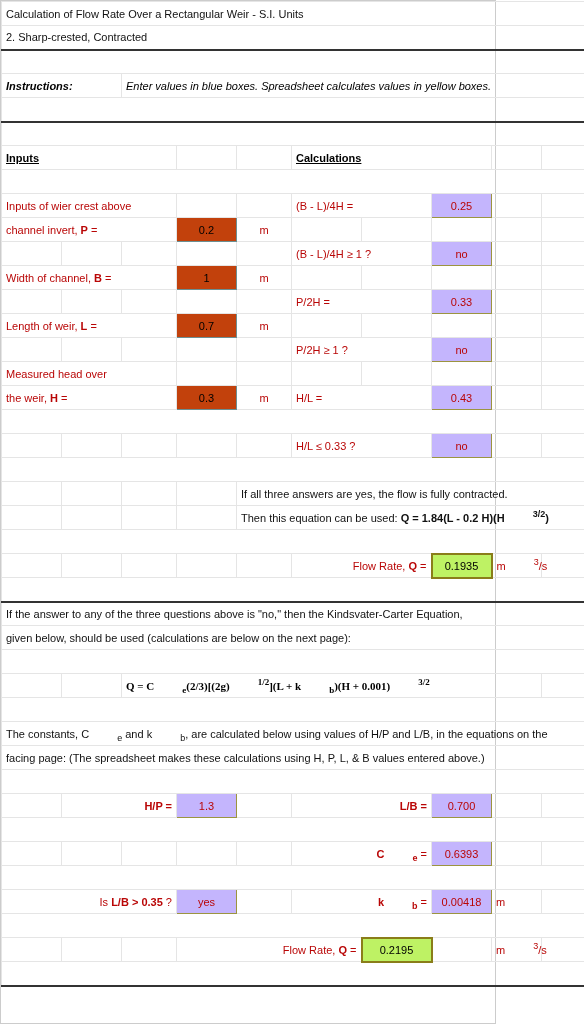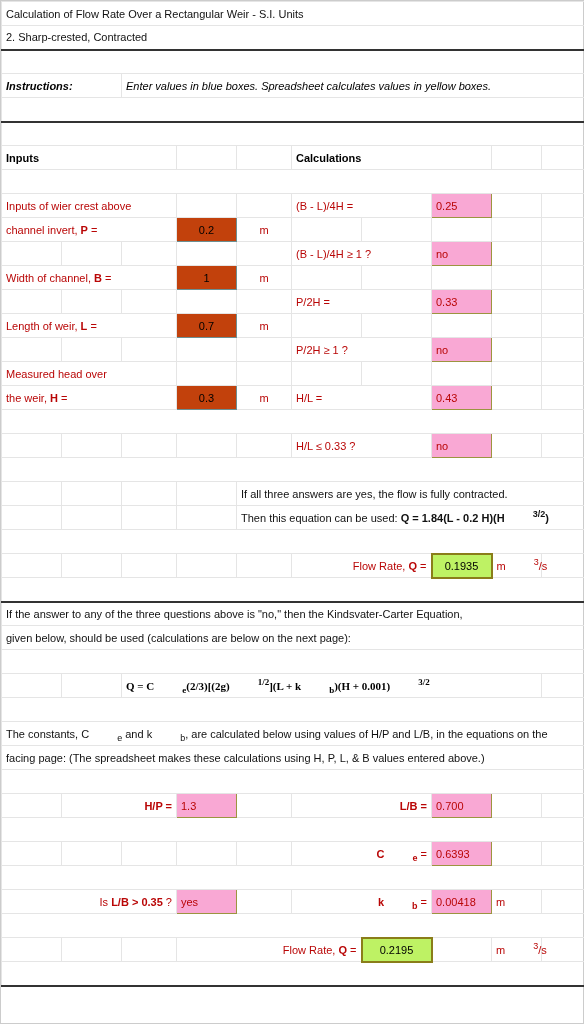--- a/index.html
+++ b/index.html
@@ -3,21 +3,21 @@
 <meta charset="utf-8">
 <style>
   body {
     margin: 0;
     padding: 0;
     font-family: Arial, sans-serif;
     background: #fff;
     width: 584px;
   }
   .sheet {
-    width: 584px;
+    width: 496px;
     height: 1024px;
     position: relative;
     border: 1px solid #ccc;
     box-sizing: border-box;
   }
   table.grid {
     border-collapse: collapse;
     width: 100%;
     table-layout: fixed;
   }
@@ -39,37 +39,39 @@
   }
   .subtitle-row td {
     font-size: 15px;
     color: #111;
   }
   .heavy-bottom {
     border-bottom: 2px solid #333 !important;
   }
   .section-head {
     font-weight: bold;
+    text-decoration: underline;
     font-size: 12px;
   }
   .instr-label {
     font-weight: bold;
     font-style: italic;
   }
   .instr-text {
     font-style: italic;
   }
   .blue-box {
     background: #c2410c;
     border: 1.5px solid #6b8f92 !important;
     text-align: center;
   }
   .yellow-box {
-    background: #f9a8d4;
+    background: #c4b5fd;
     border: 1.5px solid #9c9440 !important;
+    text-align: center;
   }
   .yellow-box-strong {
     background: #bef264;
     border: 2px solid #8a7d1a !important;
     text-align: center;
     font-weight: normal;
   }
   .redtext { color: #b90606; }
   .blacktext { color: #111; }
   .formula {

